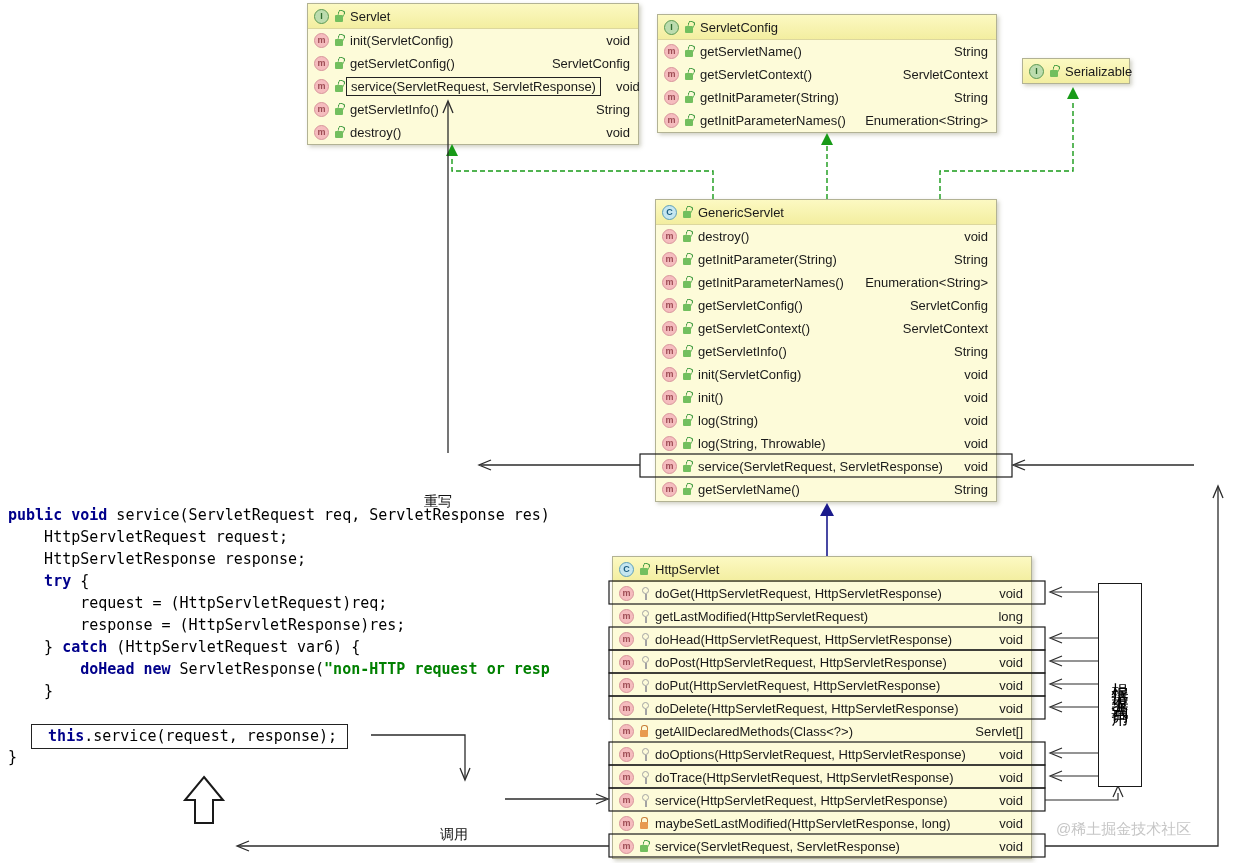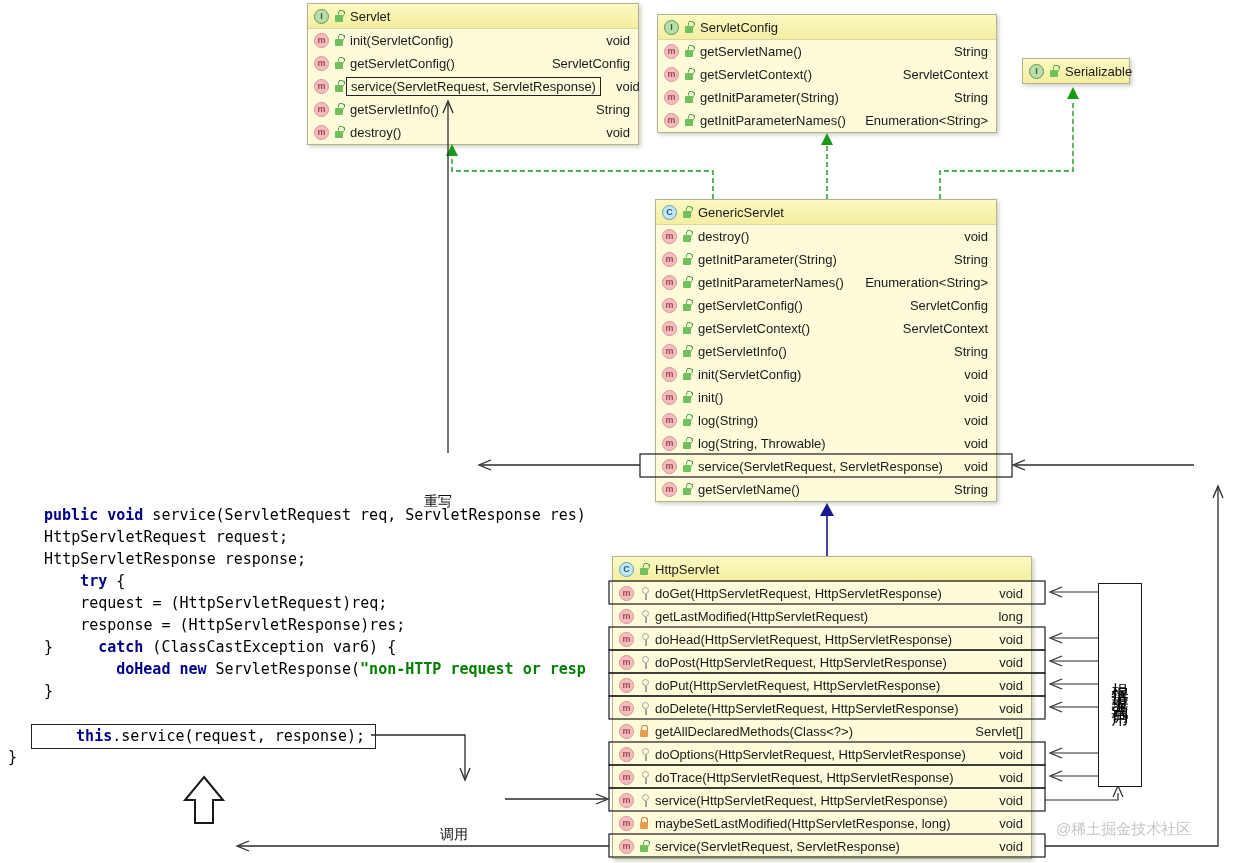--- a/index.html
+++ b/index.html
@@ -36,23 +36,23 @@
   .vis-private::after{content:"";position:absolute;left:1px;top:5px;width:8px;height:7px;
        background:#e89a4f;border-radius:1px;}
   .vis-protected::before{content:"";position:absolute;left:3px;top:0;width:5px;height:5px;
        border:1.5px solid #a3a3a3;border-radius:50%;}
   .vis-protected::after{content:"";position:absolute;left:6px;top:7px;width:2px;height:6px;
        background:#a3a3a3;}
 
   
   #code{position:absolute;left:8px;top:500px;z-index:1;padding-top:6px;}
   .cl{white-space:pre;height:22px;font:15px "DejaVu Sans Mono","Liberation Mono",monospace;color:#000;}
-  .kw{font-weight:bold;color:#00008b;margin-left:36px;}
+  .kw{font-weight:bold;color:#00008b;}
   .str{font-weight:bold;color:#008000;}
-  .callbox{display:inline-block;border:1px solid #222;padding:2px 10px 3px 8px;
+  .callbox{display:inline-block;border:1px solid #222;padding:2px 10px 3px 16px;
            margin-left:-4px;position:relative;top:-2px;background:#fff;}
 
   
   .plabel{position:absolute;font-size:14px;color:#111;z-index:3;white-space:nowrap;margin-top:40px;}
   .vlabel{position:absolute;left:1098px;top:583px;width:42px;height:202px;border:1px solid #1a1a1a;
           background:#fff;writing-mode:vertical-rl;text-orientation:upright;display:flex;
           align-items:center;justify-content:center;font-size:17px;letter-spacing:4px;z-index:3;}
   #watermark{position:absolute;left:1056px;top:820px;font-size:15px;color:#c6c6c6;z-index:4;}
 
   
@@ -301,21 +301,21 @@
       </div>
   </div>
 
   <div id="code">
     <div class="cl"><span class="kw">public void</span><span> service(ServletRequest req, ServletResponse res)</span></div>
     <div class="cl"><span>    HttpServletRequest request;</span></div>
     <div class="cl"><span>    HttpServletResponse response;</span></div>
     <div class="cl"><span class="kw">    try</span><span> {</span></div>
     <div class="cl"><span>        request = (HttpServletRequest)req;</span></div>
     <div class="cl"><span>        response = (HttpServletResponse)res;</span></div>
-    <div class="cl"><span>    } </span><span class="kw">catch</span><span> (ClassCastException var6) {</span></div>
+    <div class="cl"><span>    } </span><span class="kw">catch</span><span> (HttpServletRequest var6) {</span></div>
     <div class="cl"><span>        </span><span class="kw">doHead new</span><span> ServletResponse(</span><span class="str">"non-HTTP request or resp</span></div>
     <div class="cl"><span>    }</span></div>
     <div class="cl"></div>
     <div class="cl"><span>   </span><span class="callbox"><span class="kw">this</span><span>.service(request, response);</span></span></div>
     <div class="cl"><span>}</span></div>
   </div>
 
   <div class="plabel" style="left:424px;top:453px;">重写</div>
   <div class="plabel" style="left:1257px;top:453px;">实现</div>
   <div class="plabel" style="left:440px;top:786px;">调用</div>

